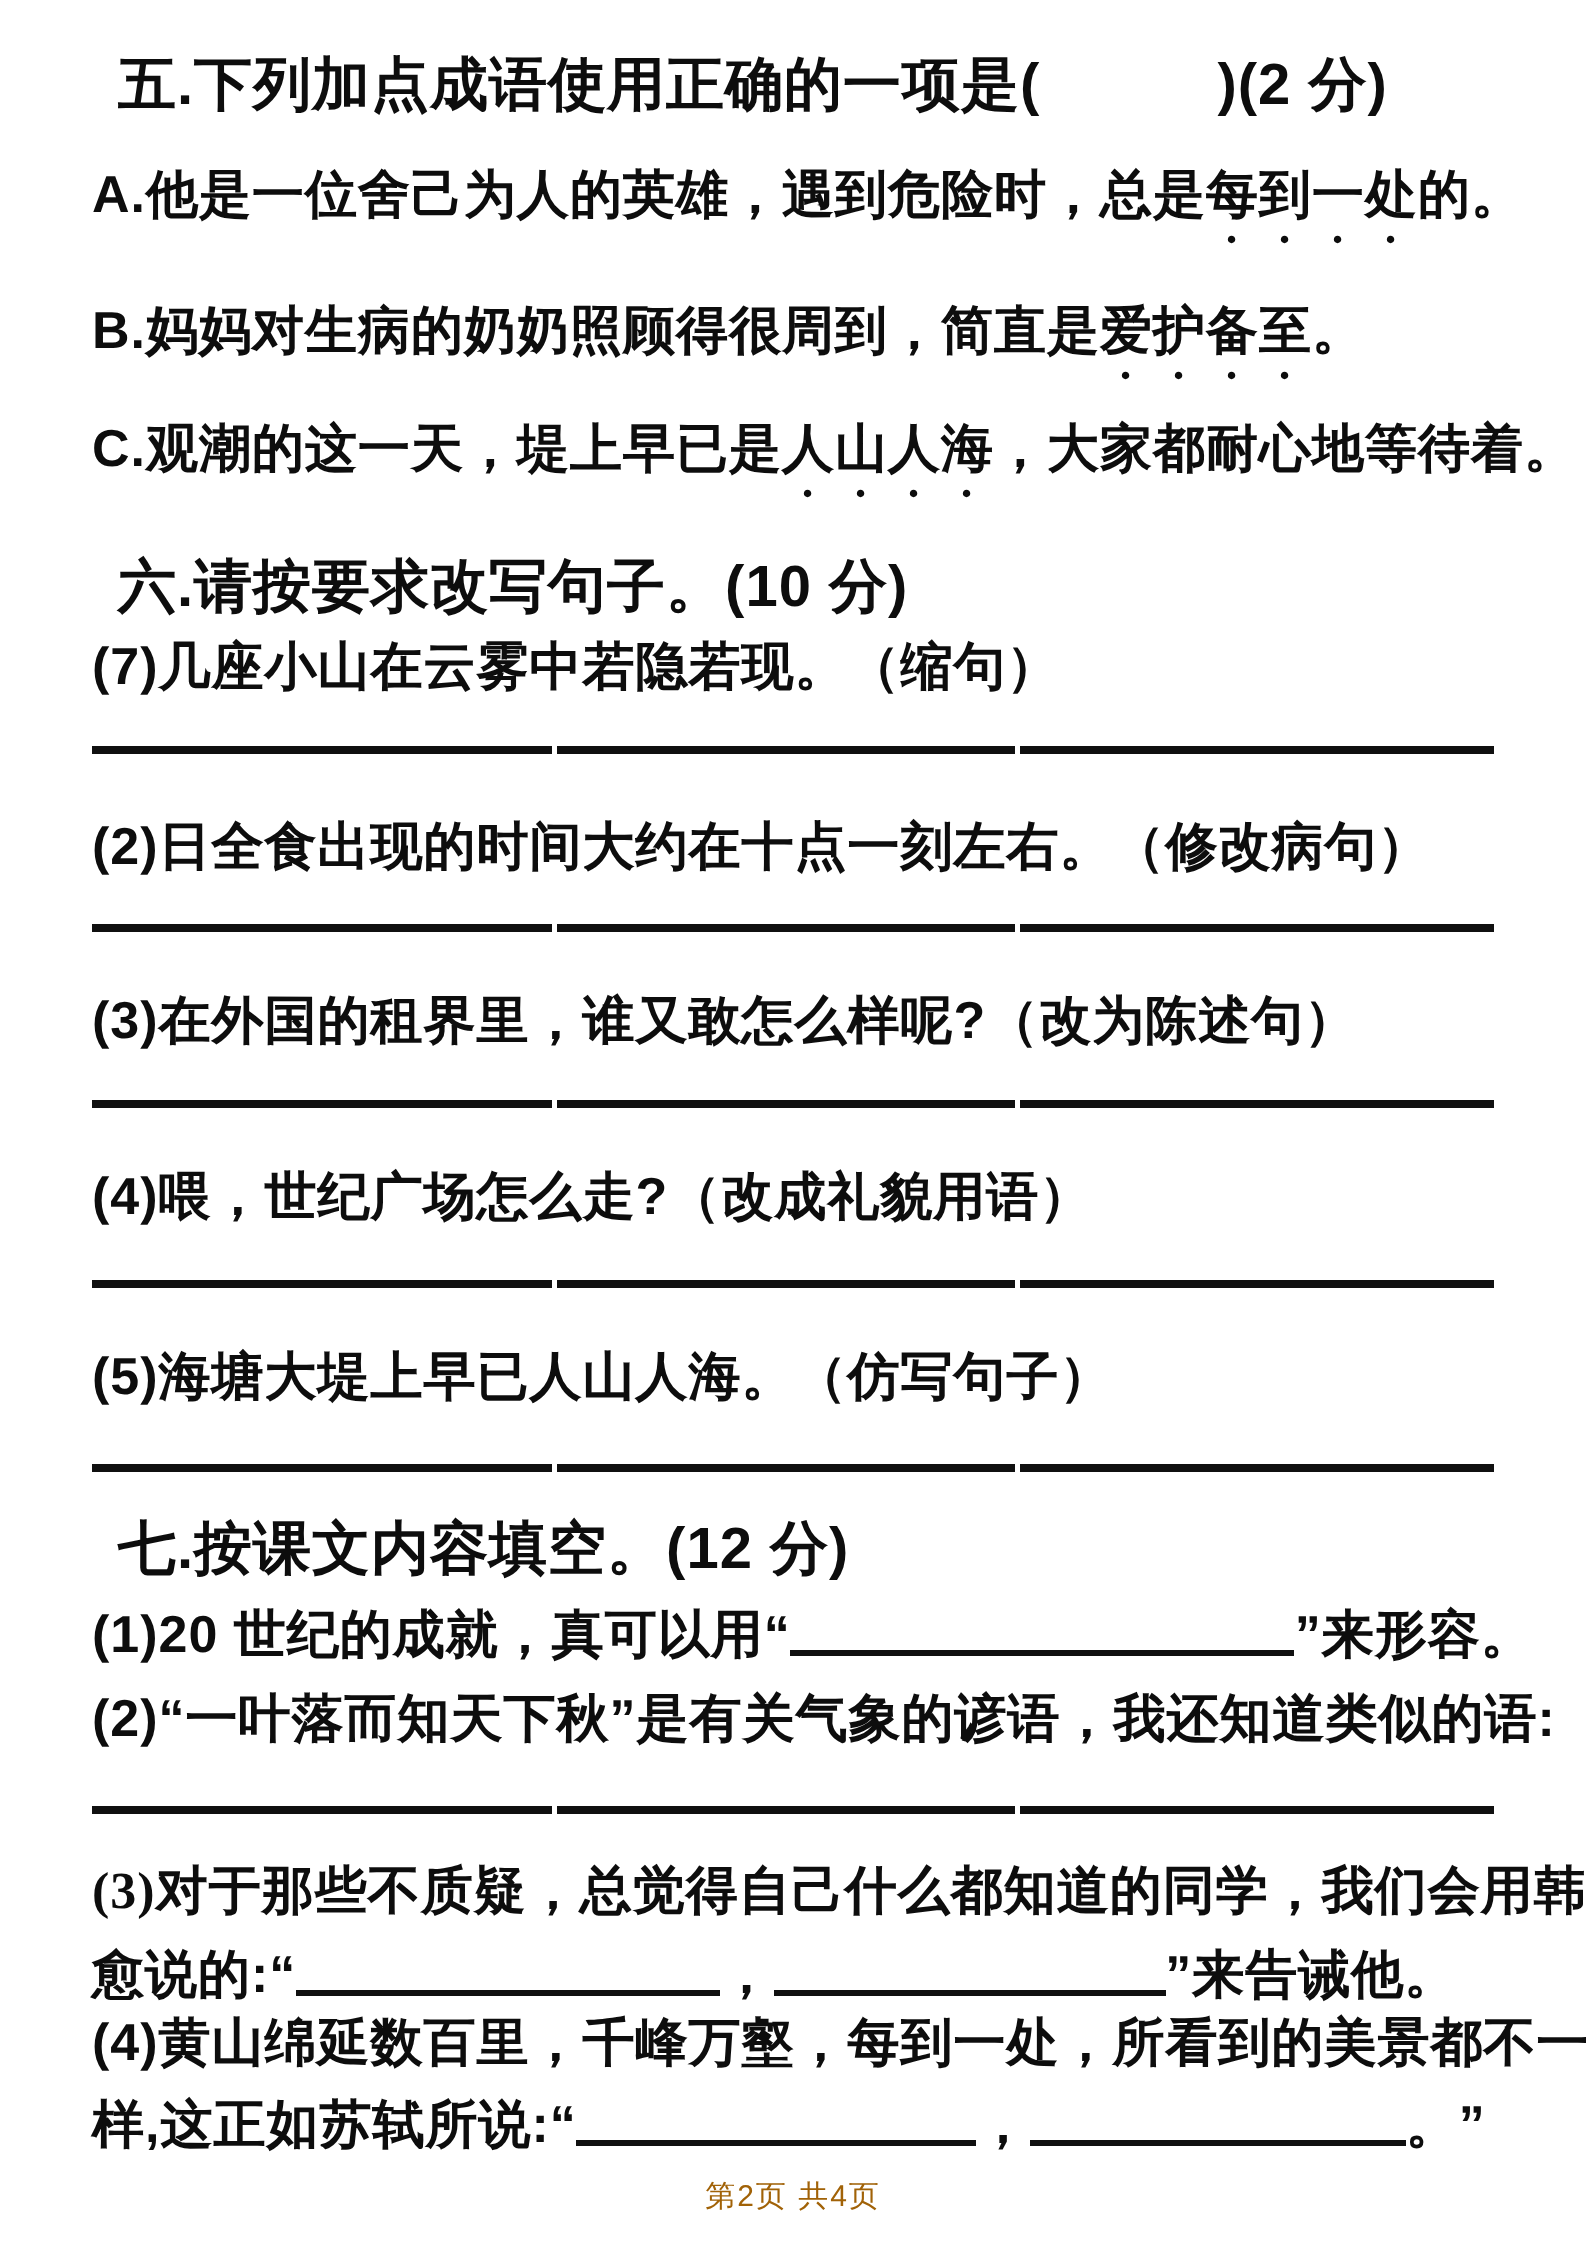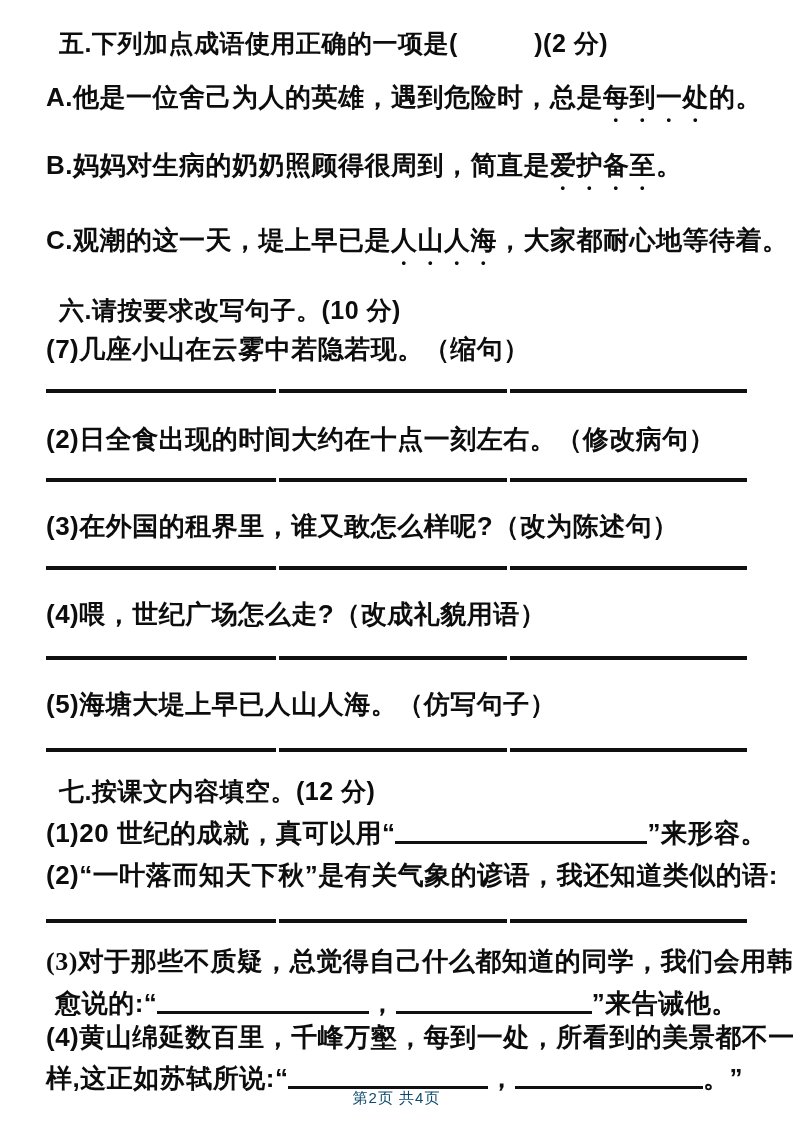--- a/index.html
+++ b/index.html
@@ -12,21 +12,21 @@
     overflow: hidden;
     position: relative;
   }
   .page {
     width: 793px;
     height: 1122px;
     padding: 26px 46px 0 46px;
     background: #ffffff;
   }
   .sec-title {
-    font-size: 25px;
+    font-size: 29px;
     font-weight: 700;
     letter-spacing: 0.5px;
     line-height: 34px;
     padding-left: 13px;
   }
   .line-text {
     font-size: 26px;
     font-weight: 600;
     letter-spacing: 0.5px;
     line-height: 34px;
@@ -58,38 +58,38 @@
   }
   .mt20 { margin-top: 20px; }
   .footer {
     position: absolute;
     bottom: 14px;
     left: 0;
     width: 100%;
     text-align: center;
     font-size: 15px;
     font-weight: 400;
-    color: #0c4a6e;
+    color: #a16207;
     letter-spacing: 1px;
   }
 </style>
 </head>
 <body>
 
 <div class="page">
 
   <div class="sec-title">五.下列加点成语使用正确的一项是(　　　)(2 分)</div>
 
   <div class="line-text mt20">
     <span>A.他是一位舍己为人的英雄，遇到危险时，总是</span><span class="emph">每到一处</span><span>的。</span>
   </div>
   <div class="line-text" style="margin-top:21px;">
     <span>B.妈妈对生病的奶奶照顾得很周到，简直是</span><span class="emph">爱护备至</span><span>。</span>
   </div>
-  <div class="line-text" style="margin-top:28px;">
+  <div class="line-text" style="margin-top:12px;">
     <span>C.观潮的这一天，堤上早已是</span><span class="emph">人山人海</span><span>，大家都耐心地等待着。</span>
   </div>
 
   <div class="sec-title" style="margin-top:23px;">六.请按要求改写句子。(10 分)</div>
 
   <div class="line-text" style="margin-top:5px;">(7)几座小山在云雾中若隐若现。（缩句）</div>
   <div class="answer-line" style="margin-top:23px;"></div>
 
   <div class="line-text" style="margin-top:29px;">(2)日全食出现的时间大约在十点一刻左右。（修改病句）</div>
   <div class="answer-line" style="margin-top:22px;"></div>
@@ -106,21 +106,21 @@
   <div class="sec-title" style="margin-top:22px;">七.按课文内容填空。(12 分)</div>
 
   <div class="line-text" style="margin-top:8px;">
     <span>(1)20 世纪的成就，真可以用“</span><span class="blank" style="width:252px;"></span><span>”来形容。</span>
   </div>
 
   <div class="line-text" style="margin-top:8px;">(2)“一叶落而知天下秋”是有关气象的谚语，我还知道类似的语:</div>
   <div class="answer-line" style="margin-top:27px;"></div>
 
   <div class="line-text" style="margin-top:22px;font-family:Liberation Serif, serif;">(3)对于那些不质疑，总觉得自己什么都知道的同学，我们会用韩</div>
-  <div class="line-text" style="margin-top:7px;text-align:center;">
+  <div class="line-text" style="margin-top:7px;">
     <span>愈说的:“</span><span class="blank" style="width:212px;"></span><span>，</span><span class="blank" style="width:196px;"></span><span>”来告诫他。</span>
   </div>
 
   <div class="line-text" style="">(4)黄山绵延数百里，千峰万壑，每到一处，所看到的美景都不一</div>
   <div class="line-text" style="margin-top:7px;">
     <span>样,这正如苏轼所说:“</span><span class="blank" style="width:200px;"></span><span>，</span><span class="blank" style="width:188px;"></span><span>。”</span>
   </div>
 
   <div class="footer">第2页 共4页</div>
 </div>

